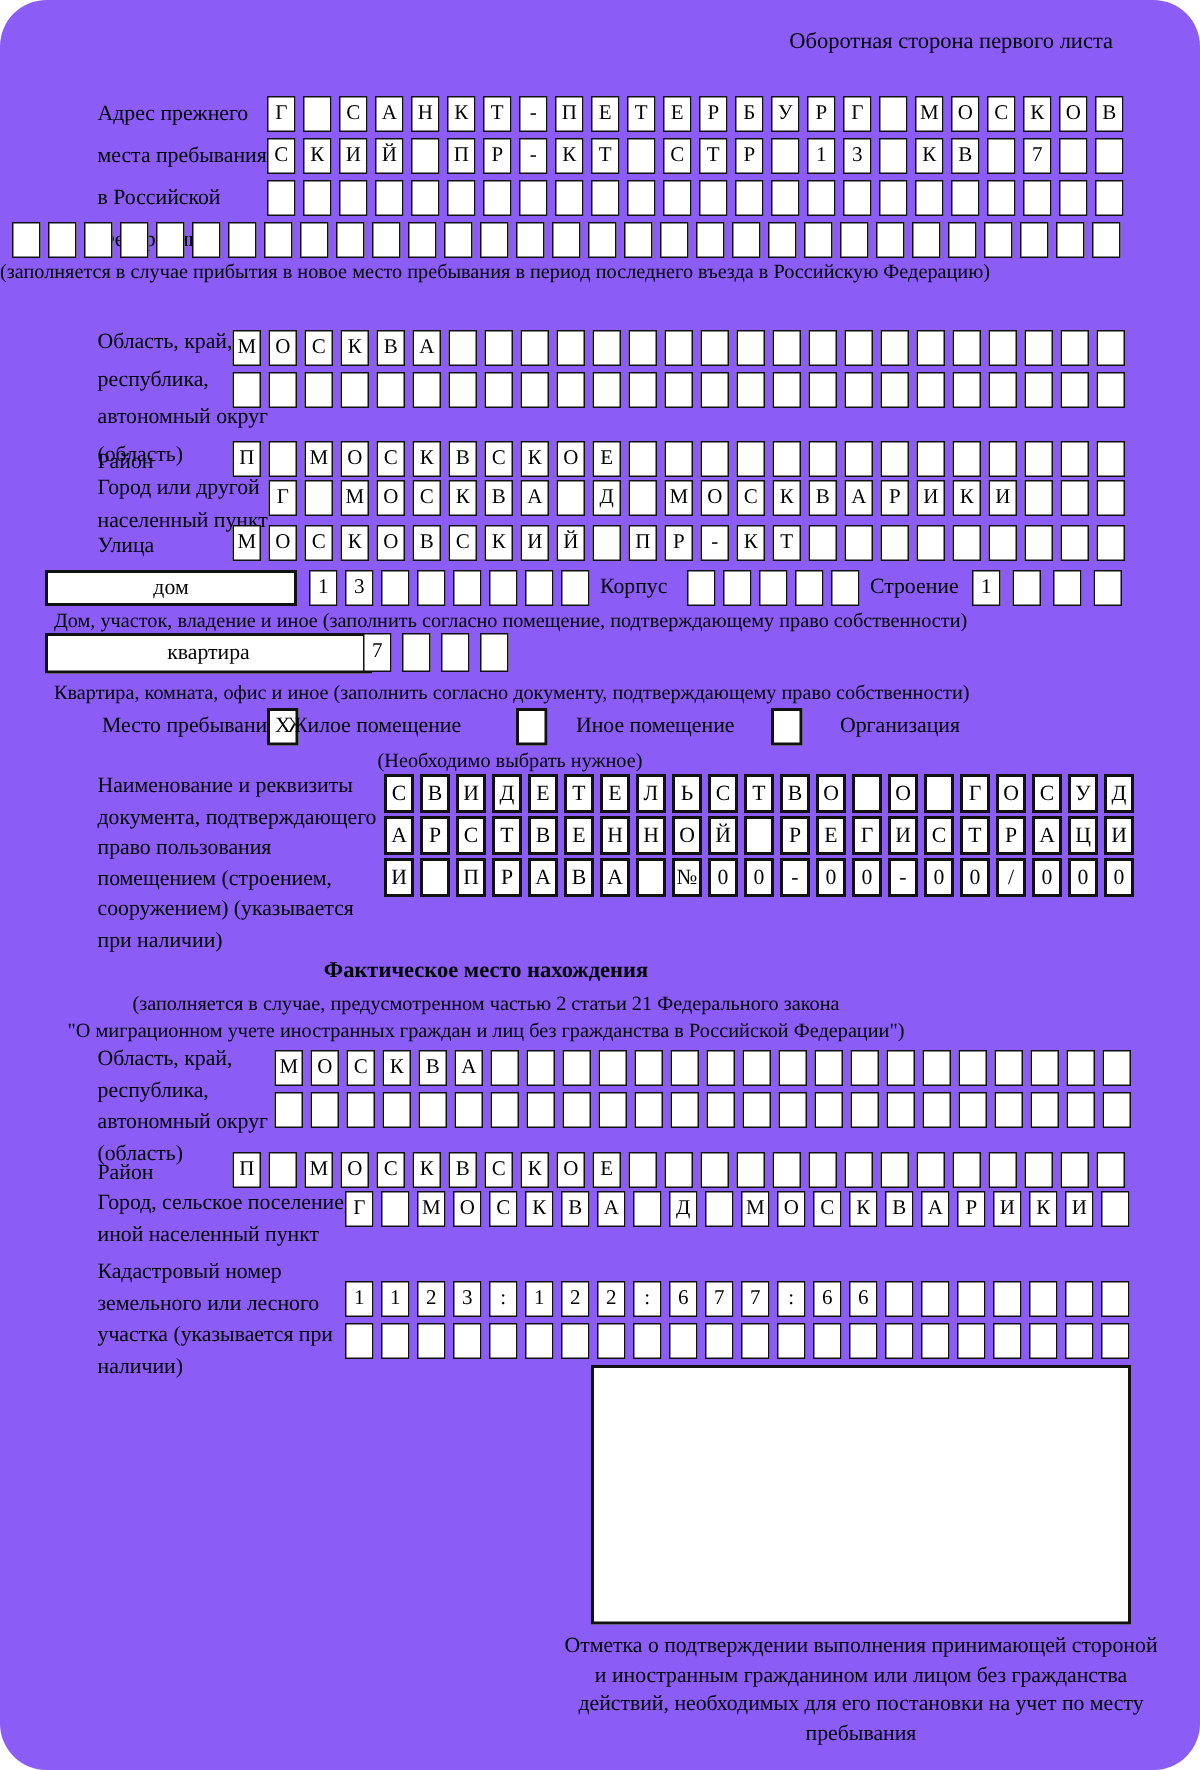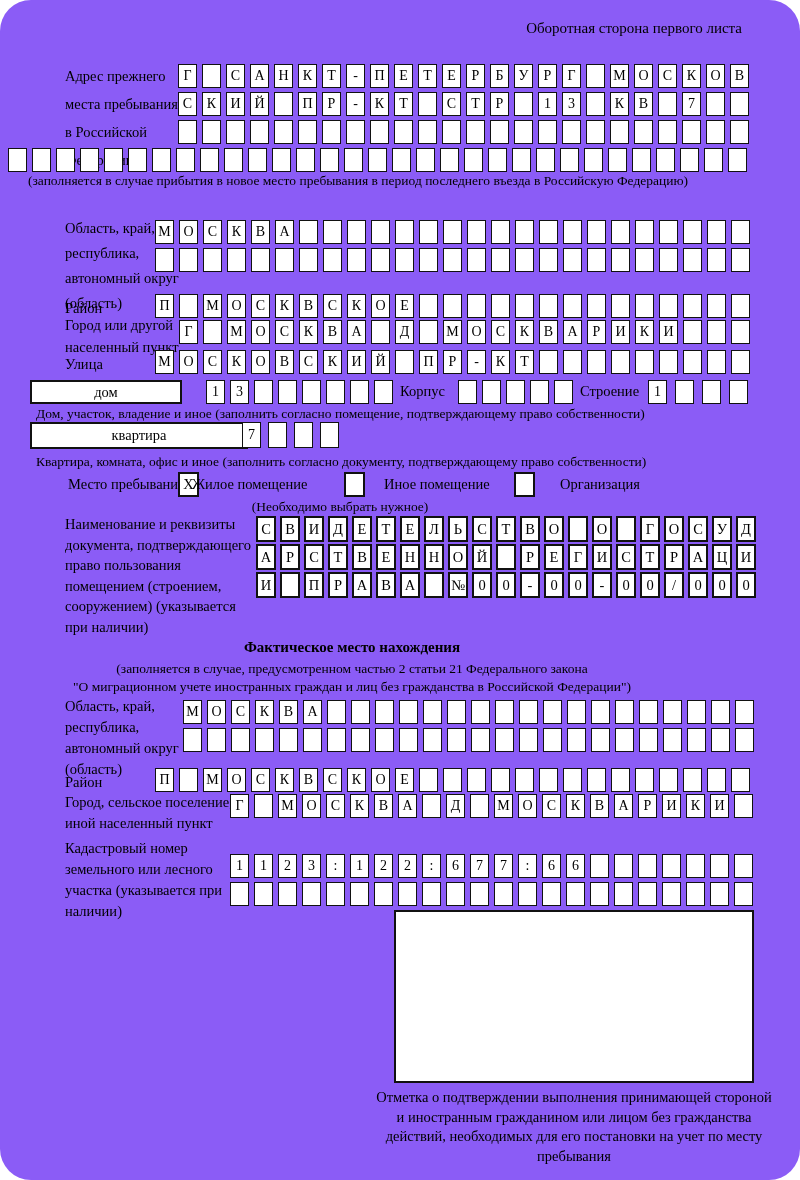--- a/index.html
+++ b/index.html
@@ -9,21 +9,21 @@
   .row.doc{gap:4px;}
   .row.sp{gap:8px;}
   .row.sp2{gap:7px;}
   .cell{width:19px;height:24px;border:1.7px solid #111;box-sizing:border-box;flex:0 0 auto;
         display:flex;align-items:center;justify-content:center;font-size:14px;line-height:1;background:#fff;}
   .row.doc .cell{width:20px;height:26px;border:2px solid #111;font-size:14.5px;}
   .row.sp2 .cell{height:26px;}
   .lbl{position:absolute;font-size:14.5px;line-height:25px;}
   .cap{position:absolute;font-size:13.5px;white-space:nowrap;}
   .wrapcap{white-space:normal;}
-  .center{left:0;width:648px;text-align:center;padding-left:28px;}
+  .center{left:0;width:648px;text-align:center;}
   .title{font-weight:bold;font-size:15px;}
   .wbox{position:absolute;border:2px solid #111;box-sizing:border-box;background:#fff;
         display:flex;align-items:center;justify-content:center;font-size:14.5px;}
   .cbx{position:absolute;width:21px;height:25px;border:2px solid #111;box-sizing:border-box;
        display:flex;align-items:center;justify-content:center;font-size:14.5px;background:#fff;}
   .opt{position:absolute;font-size:14.5px;white-space:nowrap;}
   .stamp{position:absolute;border:2px solid #111;box-sizing:border-box;background:#fff;}
 </style>
 </head>
 <body>
@@ -282,21 +282,21 @@
       <div class="cell"></div>
       <div class="cell"></div>
       <div class="cell"></div>
       <div class="cell"></div>
       <div class="cell"></div>
       <div class="cell"></div>
       <div class="cell"></div>
       <div class="cell"></div>
     </div>
 
-  <div class="wbox" style="left:30px;top:380px;width:152px;height:24px;">дом</div>
+  <div class="wbox" style="left:30px;top:380px;width:168px;height:24px;">дом</div>
   <div class="row" style="left:206px;top:380px;">
       <div class="cell">1</div>
       <div class="cell">3</div>
       <div class="cell"></div>
       <div class="cell"></div>
       <div class="cell"></div>
       <div class="cell"></div>
       <div class="cell"></div>
       <div class="cell"></div>
     </div>

